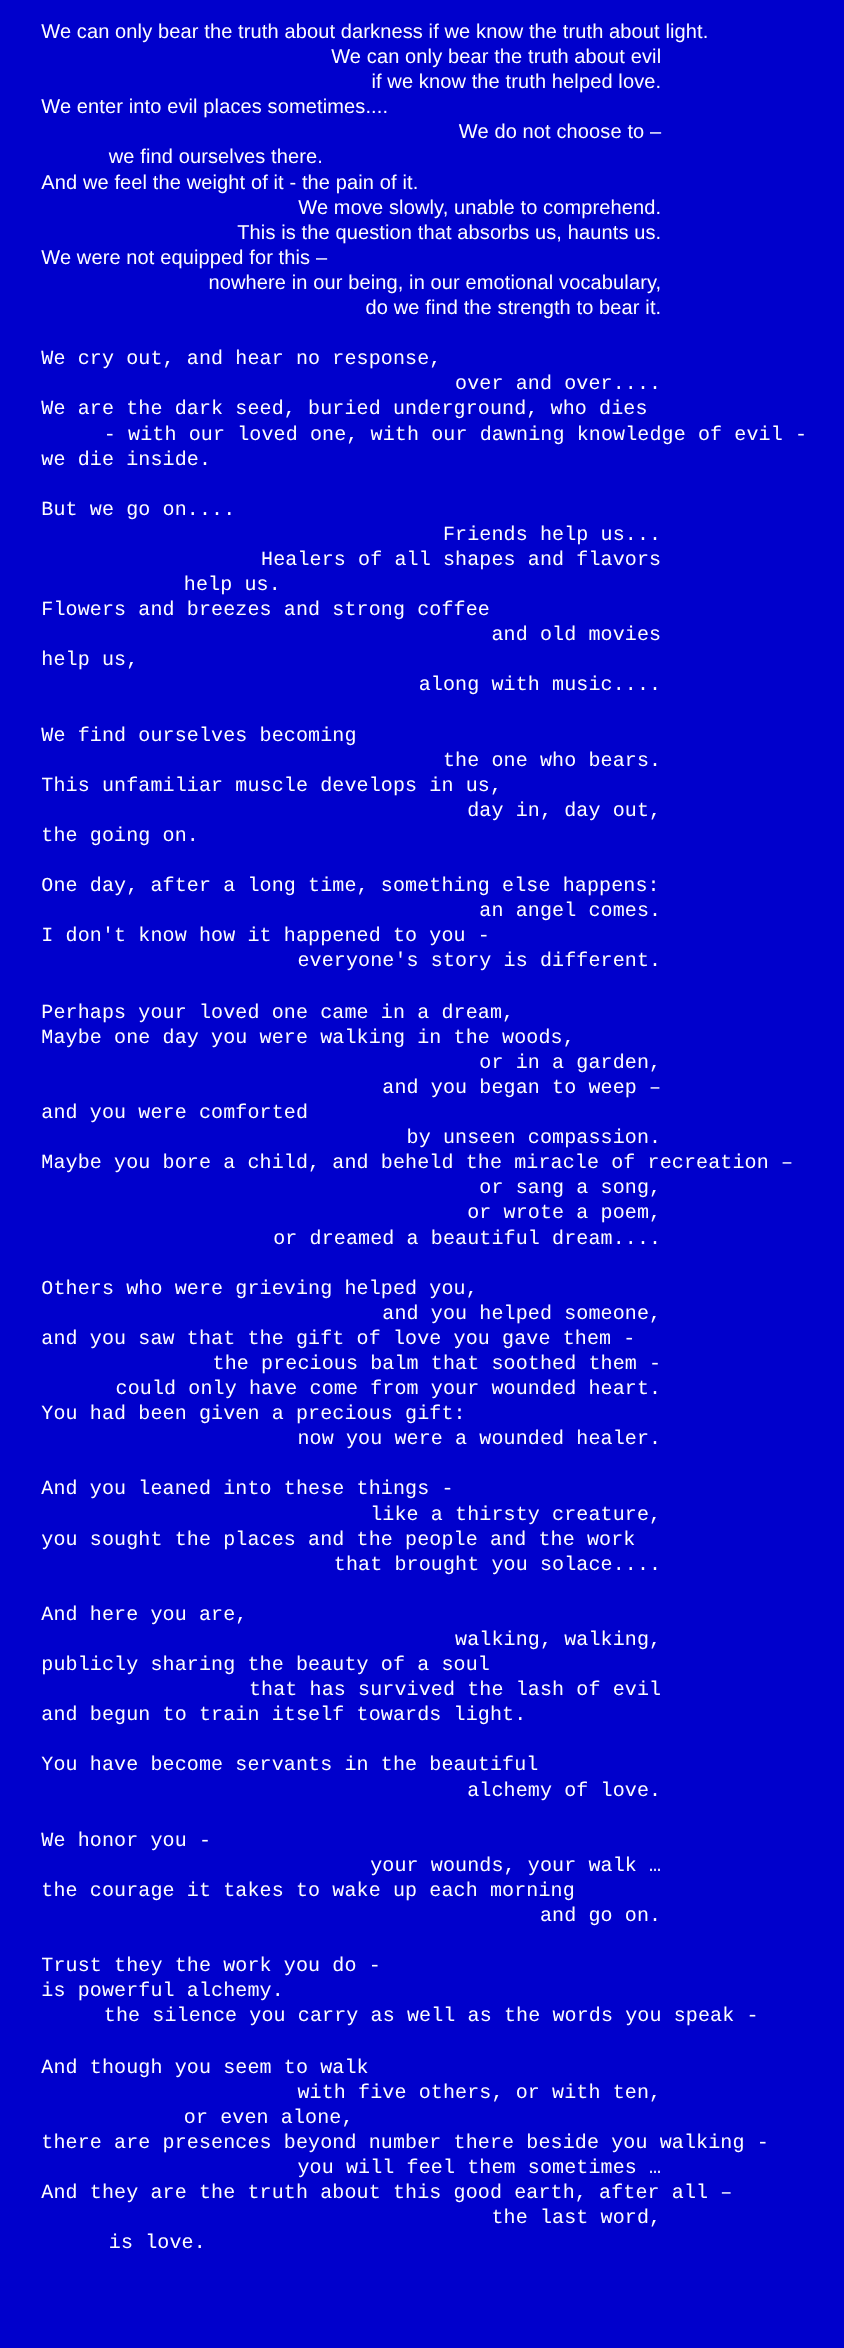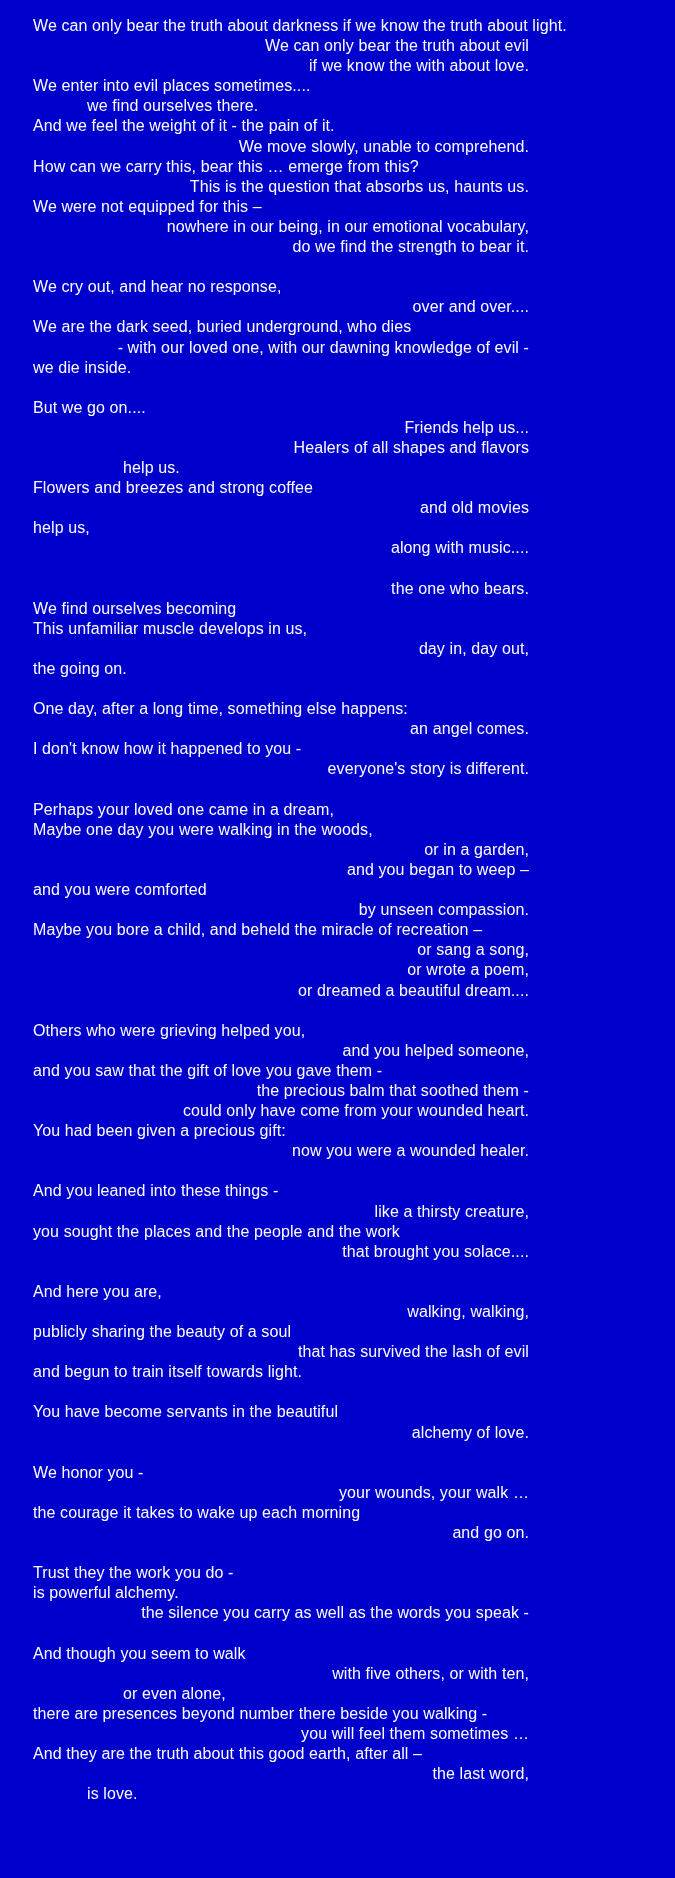--- a/index.html
+++ b/index.html
@@ -19,44 +19,45 @@
     padding: 16px 8px 0 33px;
     font-family: "Liberation Sans", "DejaVu Sans", sans-serif;
     font-size: 16px;
     line-height: 20.1px;
     letter-spacing: 0.1px;
     color: #FFFFFF;
     -webkit-font-smoothing: antialiased;
   }
   .stanza + .stanza {
     margin-top: 20.1px;
+    font-family: Liberation Mono, monospace;
   }
   .poem-line {
     white-space: nowrap;
     height: 20.1px;
   }
   .indent-0 { margin-left: 0; }
   .indent-1 { margin-left: 50px; text-align: right; }
-  .indent-2 { margin-left: 90px; }
+  .indent-2 { margin-left: 114px; }
   .indent-3 { margin-left: 54px; }
 </style>
 </head>
 <body>
 
 <div class="poem">
   <div id="poem-body">
       <div class="stanza">
         <div class="poem-line indent-0">We can only bear the truth about darkness if we know the truth about light.</div>
         <div class="poem-line indent-1">We can only bear the truth about evil</div>
-        <div class="poem-line indent-1">if we know the with about love.</div>
+        <div class="poem-line indent-1">if we know the truth helped love.</div>
         <div class="poem-line indent-0">We enter into evil places sometimes....</div>
+        <div class="poem-line indent-1">We do not choose to –</div>
         <div class="poem-line indent-3">we find ourselves there.</div>
         <div class="poem-line indent-0">And we feel the weight of it - the pain of it.</div>
         <div class="poem-line indent-1">We move slowly, unable to comprehend.</div>
-        <div class="poem-line indent-0">How can we carry this, bear this … emerge from this?</div>
         <div class="poem-line indent-1">This is the question that absorbs us, haunts us.</div>
         <div class="poem-line indent-0">We were not equipped for this –</div>
         <div class="poem-line indent-1">nowhere in our being, in our emotional vocabulary,</div>
         <div class="poem-line indent-1">do we find the strength to bear it.</div>
       </div>
       <div class="stanza">
         <div class="poem-line indent-0">We cry out, and hear no response,</div>
         <div class="poem-line indent-1">over and over....</div>
         <div class="poem-line indent-0">We are the dark seed, buried underground, who dies</div>
         <div class="poem-line indent-1">- with our loved one, with our dawning knowledge of evil -</div>
@@ -66,22 +67,22 @@
         <div class="poem-line indent-0">But we go on....</div>
         <div class="poem-line indent-1">Friends help us...</div>
         <div class="poem-line indent-1">Healers of all shapes and flavors</div>
         <div class="poem-line indent-2">help us.</div>
         <div class="poem-line indent-0">Flowers and breezes and strong coffee</div>
         <div class="poem-line indent-1">and old movies</div>
         <div class="poem-line indent-0">help us,</div>
         <div class="poem-line indent-1">along with music....</div>
       </div>
       <div class="stanza">
+        <div class="poem-line indent-0">We find ourselves becoming</div>
         <div class="poem-line indent-1">the one who bears.</div>
-        <div class="poem-line indent-0">We find ourselves becoming</div>
         <div class="poem-line indent-0">This unfamiliar muscle develops in us,</div>
         <div class="poem-line indent-1">day in, day out,</div>
         <div class="poem-line indent-0">the going on.</div>
       </div>
       <div class="stanza">
         <div class="poem-line indent-0">One day, after a long time, something else happens:</div>
         <div class="poem-line indent-1">an angel comes.</div>
         <div class="poem-line indent-0">I don't know how it happened to you -</div>
         <div class="poem-line indent-1">everyone's story is different.</div>
       </div>

